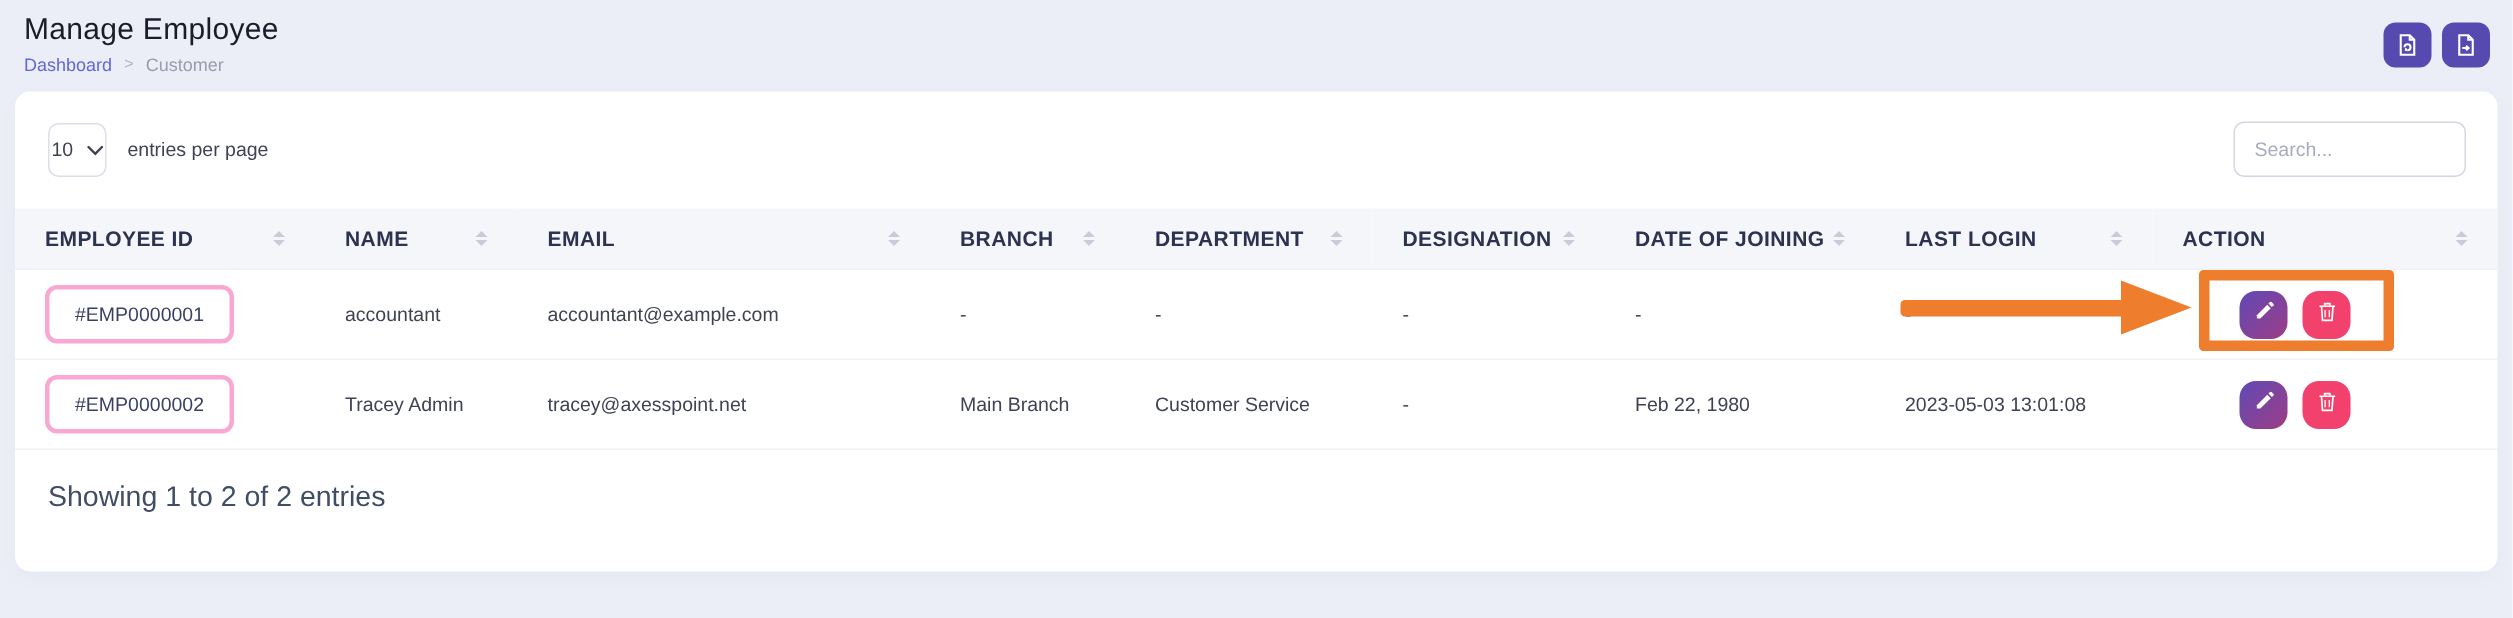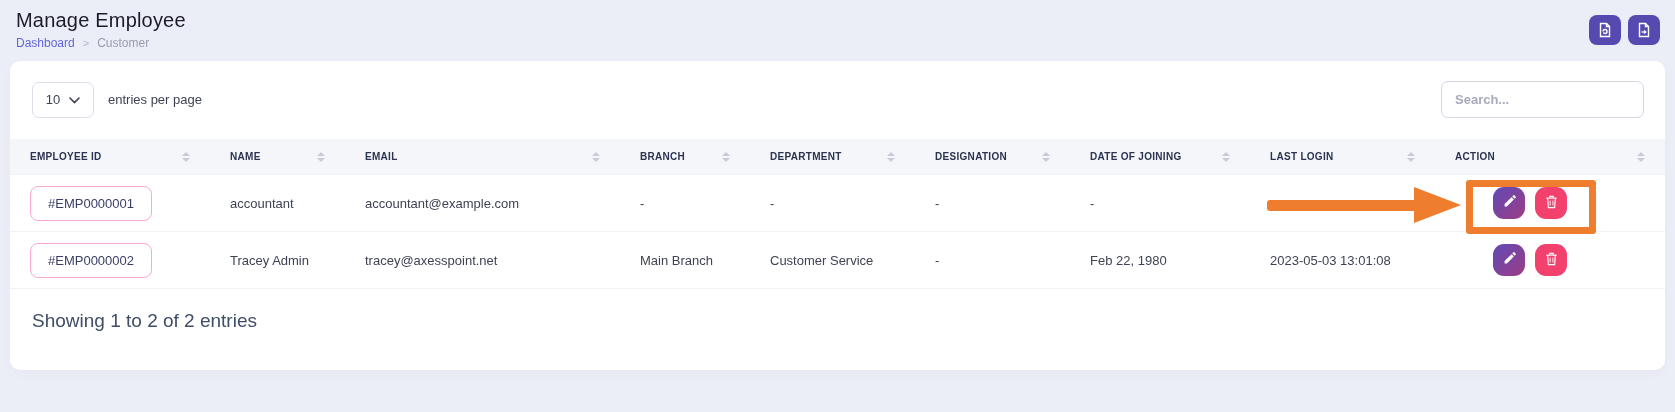--- a/index.html
+++ b/index.html
@@ -28,37 +28,37 @@
   .breadcrumb .bc-current{color:#9a9cae;}
   .header-actions{display:flex;gap:7px;margin-top:6px;}
   .hbtn{width:32px;height:30px;border:none;border-radius:8px;background:var(--accent-indigo);
         display:flex;align-items:center;justify-content:center;cursor:pointer;}
   .hbtn svg{display:block;}
   
   .card{margin:7px 10px 0;background:#fff;border-radius:10px;box-shadow:0 4px 10px rgba(76,87,125,.04);
         padding:20px 0 38px;}
   .card-toolbar{display:flex;justify-content:space-between;align-items:center;padding:0 21px 0 22px;}
   .pagesize-wrap{display:flex;align-items:center;gap:14px;}
-  .pagesize-select{width:62px;height:36px;border:1px solid #dcdee9;border-radius:7px;background:#fff;
+  .pagesize-select{width:39px;height:36px;border:1px solid #dcdee9;border-radius:7px;background:#fff;
         display:flex;align-items:center;justify-content:center;gap:9px;font-size:13px;color:#3f4254;cursor:pointer;text-align:center;}
   .pagesize-label{font-size:13px;color:#3f4254;}
-  .search-input{width:203px;height:37px;border:1px solid #d4d7e3;border-radius:7px;padding:0 13px;
-        font-size:13px;color:#3f4254;font-family:"Liberation Sans",sans-serif;outline:none;font-weight:bold;}
+  .search-input{width:155px;height:37px;border:1px solid #d4d7e3;border-radius:7px;padding:0 13px;
+        font-size:13px;color:#3f4254;font-family:"Liberation Sans",sans-serif;outline:none;}
   .search-input::placeholder{color:#a8abbd;}
   
   table{width:100%;border-collapse:collapse;margin-top:21px;table-layout:fixed;}
   thead tr{background:#f5f6fa;}
-  th{padding:12px 20px;text-align:left;font-size:10px;font-weight:700;color:#2b3350;letter-spacing:.3px;}
+  th{padding:12px 20px;text-align:left;font-size:14px;font-weight:700;color:#2b3350;letter-spacing:.3px;}
   .th-inner{display:flex;align-items:center;justify-content:space-between;}
   .sort{display:inline-flex;flex-direction:column;gap:2px;cursor:pointer;}
   .sort .tri-up{width:0;height:0;border-left:4px solid transparent;border-right:4px solid transparent;border-bottom:4px solid #c9ccd8;}
   .sort .tri-down{width:0;height:0;border-left:4px solid transparent;border-right:4px solid transparent;border-top:4px solid #c9ccd8;}
   td{padding:10px 20px;font-size:13px;color:#3f4254;border-bottom:1px solid #f1f2f6;height:57px;vertical-align:middle;}
   tbody tr:first-child td{border-top:1px solid #f1f2f6;}
-  .emp-badge{display:inline-block;border:1px solid #f9a8d4;border-radius:8px;padding:9px 17px;
+  .emp-badge{display:inline-block;border:3px solid #f9a8d4;border-radius:8px;padding:9px 17px;
         font-size:13px;color:#3a3f66;background:#fff;cursor:pointer;}
   .actions{display:flex;gap:10px;align-items:center;padding-left:38px;}
   .btn-edit{width:32px;height:32px;border:none;border-radius:11px;cursor:pointer;
         background:linear-gradient(135deg,var(--edit-grad-start),var(--edit-grad-end));
         display:flex;align-items:center;justify-content:center;}
   .btn-delete{width:32px;height:32px;border:none;border-radius:11px;cursor:pointer;
         background:var(--delete-pink);display:flex;align-items:center;justify-content:center;}
   .table-footer{padding:21px 22px 0;font-size:19px;color:#3f4e66;}
   
   .annotation{position:absolute;pointer-events:none;}

